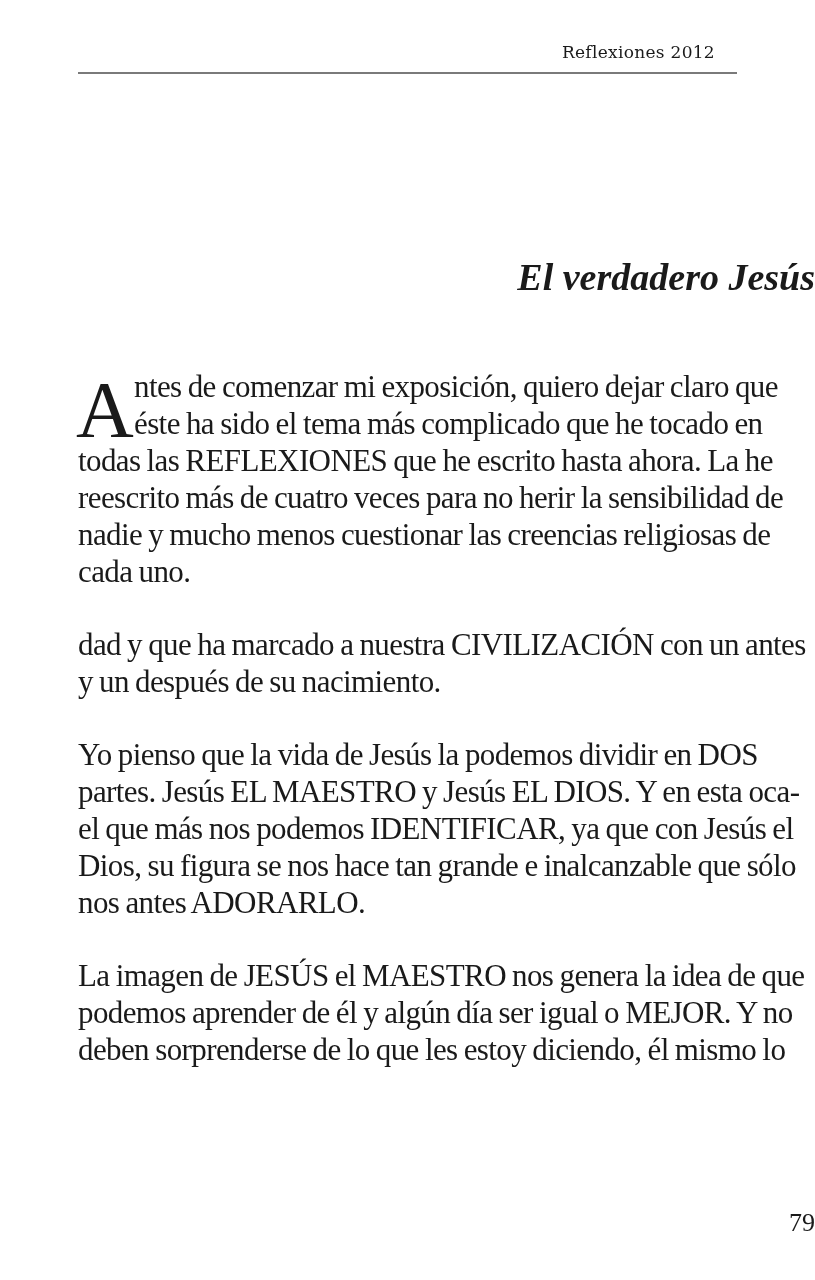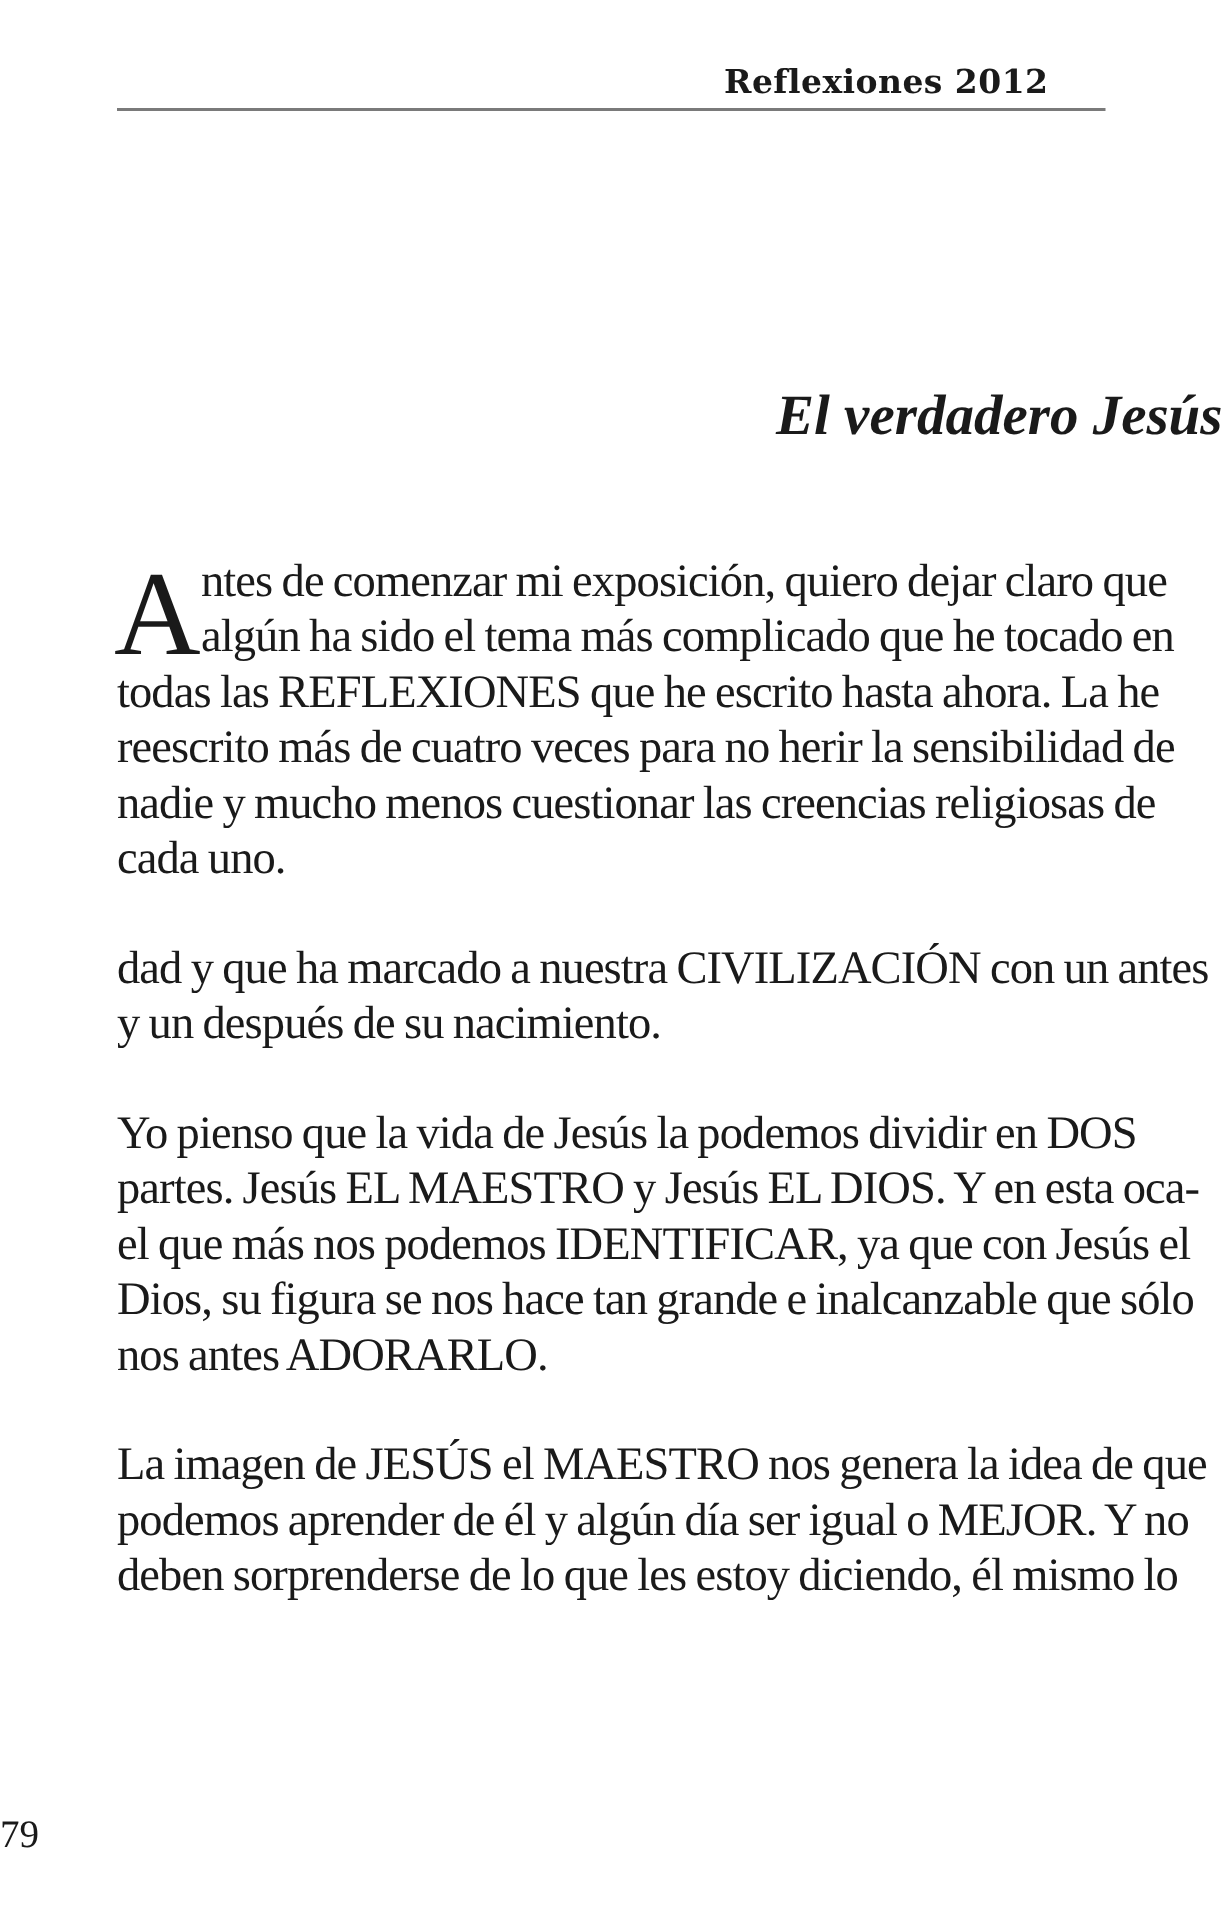--- a/index.html
+++ b/index.html
@@ -5,22 +5,22 @@
   html, body { margin: 0; padding: 0; background: #ffffff; }
   body {
     width: 815px; height: 1280px; position: relative; overflow: hidden;
     font-family: "Liberation Serif", "DejaVu Serif", serif; color: #1a1a1a;
   }
   .running-head {
     position: absolute; left: 78px; top: 40px; width: 659px; height: 32px;
     border-bottom: 2px solid #7a7a7a;
   }
   .running-head span {
-    position: absolute; right: 38px; top: 2px;
-    font-family: "DejaVu Serif", serif; font-weight: bold; font-size: 22px;
+    position: absolute; right: 22px; top: 2px;
+    font-family: "DejaVu Serif", serif; font-weight: normal; font-size: 17px;
     letter-spacing: 0.3px; color: #1a1a1a;
   }
   .chapter-title {
     position: absolute; left: 0; top: 255px; width: 815px; text-align: right;
     font-family: "Liberation Serif", serif; font-style: italic; font-weight: bold;
     font-size: 38px; color: #1a1a1a; margin: 0;
   }
   .body-text {
     position: absolute; left: 78px; top: 368px; width: 659px;
   }
@@ -31,38 +31,38 @@
   }
   .line.last { text-align-last: left; }
   .line.indent { padding-left: 56px; }
   .gap { height: 36px; }
   .drop-cap {
     position: absolute; left: -2px; top: 2px;
     font-size: 80px; line-height: 80px; font-family: "Liberation Serif", serif;
     color: #1a1a1a;
   }
   .page-number {
-    position: absolute; left: 0; top: 1208px; width: 815px; text-align: left;
+    position: absolute; left: 0; top: 1208px; width: 815px; text-align: right;
     font-size: 26px; color: #1a1a1a;
   }
 </style>
 </head>
 <body>
 
 <div class="running-head">
   <span>Reflexiones  2012</span>
 </div>
 
 <h1 class="chapter-title">El verdadero Jesús</h1>
 
 <div class="body-text">
   <div style="position:relative;">
     <span class="drop-cap">A</span>
     <div class="line indent">ntes de comenzar mi exposición, quiero dejar claro que</div>
-    <div class="line indent">algún ha sido el tema más complicado que he tocado en</div>
+    <div class="line indent">éste ha sido el tema más complicado que he tocado en</div>
     <div class="line">todas las REFLEXIONES que he escrito hasta ahora. La he</div>
     <div class="line">reescrito más de cuatro veces para no herir la sensibilidad de</div>
     <div class="line">nadie y mucho menos cuestionar las creencias religiosas de</div>
     <div class="line last">cada uno.</div>
   </div>
   <div class="gap"></div>
   <div>
     <div class="line">dad y que ha marcado a nuestra CIVILIZACIÓN con un antes</div>
     <div class="line last">y un después de su nacimiento.</div>
   </div>

